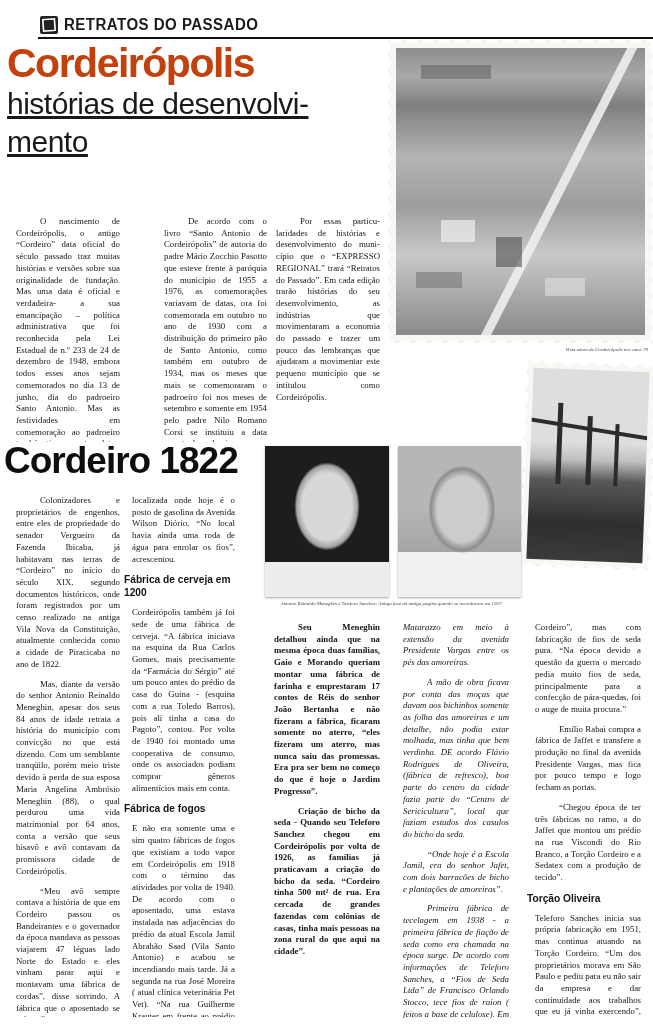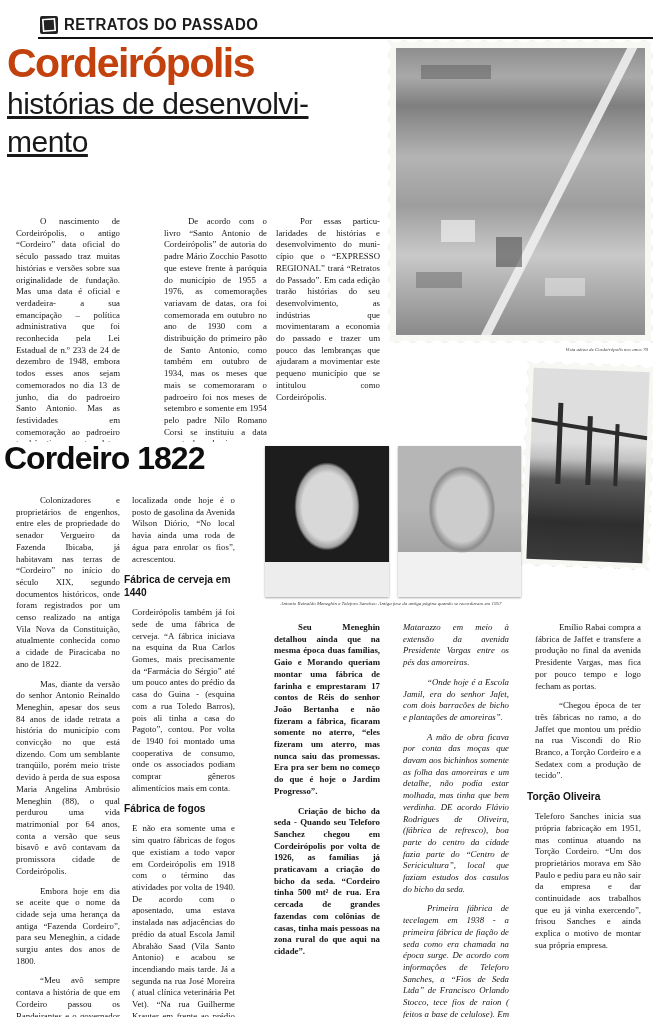--- a/index.html
+++ b/index.html
@@ -48,21 +48,21 @@
     background:
       radial-gradient(46px 60px at 52% 42%,#cccccc 0 54%,#8d8d8d 68%,rgba(0,0,0,0) 73%),
       linear-gradient(0deg,#f1f1f1 0 30%,rgba(0,0,0,0) 30%),
       linear-gradient(180deg,#b6b6b6 0 40%,#939393 100%);}
   
   .caption{position:absolute;font-size:5px;font-style:italic;color:#3d3d3d;line-height:1.2;}
   .aerial-caption{left:420px;top:347px;width:228px;text-align:right;}
   .portraits-caption{left:256px;top:601px;width:270px;text-align:center;}
   
   .s2-headline{position:absolute;left:4px;top:440px;width:270px;
-    font-family:"Liberation Sans",sans-serif;font-weight:700;font-size:32px;letter-spacing:-1px;color:#0e0e0e;}
+    font-family:"Liberation Sans",sans-serif;font-weight:700;font-size:37px;letter-spacing:-1px;color:#0e0e0e;}
   
   .col{position:absolute;overflow:hidden;font-size:8.8px;line-height:11.7px;text-align:justify;hyphens:auto;}
   .col p{margin:8px;text-indent:24px;}
   .col p.cont{text-indent:0;}
   .col h3{
     margin:6px 0 2px;font-family:"Liberation Sans",sans-serif;
     font-size:10.2px;line-height:13px;font-weight:700;text-align:left;color:#141414;}
   .s1c1{left:8px;top:208px;width:120px;height:234px;}
   .s1c2{left:156px;top:208px;width:119px;height:234px;}
   .s1c3{left:268px;top:208px;width:120px;height:234px;font-family:Liberation Serif, serif;}
@@ -127,44 +127,44 @@
 
   <div class="portraits">
     <div class="portrait portrait-1"></div>
     <div class="portrait portrait-2"></div>
   </div>
   <div class="caption portraits-caption">Antonio Reinaldo Meneghin e Teleforo Sanches: Antiga fase da antiga página quando se recordavam em 1957</div>
 
   <div class="col s2c1">
     <p>Colonizadores e proprietários de engenhos, entre eles de propriedade do senador Vergueiro da Fazenda Ibicaba, já habitavam nas terras de “Cordeiro” no início do século XIX, segundo documentos históricos, onde foram registrados por um censo realizado na antiga Vila Nova da Constituição, atualmente conhecida como a cidade de Piracicaba no ano de 1822.</p>
     <p>Mas, diante da versão do senhor Antonio Reinaldo Meneghin, apesar dos seus 84 anos de idade retrata a história do município com convicção no que está dizendo. Com um semblante tranqüilo, porém meio triste devido à perda de sua esposa Maria Angelina Ambrósio Meneghin (88), o qual perdurou uma vida matrimonial por 64 anos, conta a versão que seus bisavô e avô contavam da promissora cidade de Cordeirópolis.</p>
-    <p>Embora hoje em dia se aceite que o nome da cidade seja uma herança da antiga “Fazenda Cordeiro”, para seu Meneghin, a cidade surgiu antes dos anos de 1800.</p>
     <p>“Meu avô sempre contava a história de que em Cordeiro passou os Bandeirantes e o governador da época mandava as pessoas viajarem 47 léguas lado Norte do Estado e eles vinham parar aqui e montavam uma fábrica de cordas”, disse sorrindo. A fábrica que o aposentado se refere diz que estava</p>
   </div>
 
   <div class="col s2c2">
     <p class="cont">localizada onde hoje é o posto de gasolina da Avenida Wilson Diório, “No local havia ainda uma roda de água para enrolar os fios”, acrescentou.</p>
-    <h3>Fábrica de cerveja em 1440</h3>
+    <h3>Fábrica de cerveja em 1200</h3>
     <p class="cont">Cordeirópolis também já foi sede de uma fábrica de cerveja. “A fábrica iniciava na esquina da Rua Carlos Gomes, mais precisamente da “Farmácia do Sérgio” até um pouco antes do prédio da casa do Guina - (esquina com a rua Toledo Barros), pois ali tinha a casa do Pagoto”, contou. Por volta de 1940 foi montado uma cooperativa de consumo, onde os associados podiam comprar gêneros alimentícios mais em conta.</p>
     <h3>Fábrica de fogos</h3>
     <p class="cont">E não era somente uma e sim quatro fábricas de fogos que existiam a todo vapor em Cordeirópolis em 1918 com o término das atividades por volta de 1940. De acordo com o aposentado, uma estava instalada nas adjacências do prédio da atual Escola Jamil Abrahão Saad (Vila Santo Antonio) e acabou se incendiando mais tarde. Já a segunda na rua José Moreira ( atual clínica veterinária Pet Vet). “Na rua Guilherme Krauter em frente ao prédio da telefônica estava a terceira, que era do Fonseca e a quarta fábrica é o atual prédio da Ramenzoni”.</p>
   </div>
 
   <div class="col s2c3">
     <p>Seu Meneghin detalhou ainda que na mesma época duas famílias, Gaio e Morando queriam montar uma fábrica de farinha e emprestaram 17 contos de Réis do senhor João Bertanha e não fizeram a fábrica, ficaram somente no aterro, “eles fizeram um aterro, mas nunca saiu das promessas. Era pra ser bem no começo do que é hoje o Jardim Progresso”.</p>
     <p>Criação de bicho da seda - Quando seu Teleforo Sanchez chegou em Cordeirópolis por volta de 1926, as famílias já praticavam a criação do bicho da seda. “Cordeiro tinha 500 mt² de rua. Era cercada de grandes fazendas com colônias de casas, tinha mais pessoas na zona rural do que aqui na cidade”.</p>
   </div>
 
   <div class="col s2c4">
     <p class="cont">Matarazzo em meio à extensão da avenida Presidente Vargas entre os pés das amoreiras.</p>
+    <p>A mão de obra ficava por conta das moças que davam aos bichinhos somente as folha das amoreiras e um detalhe, não podia estar molhada, mas tinha que bem verdinha. DE acordo Flávio Rodrigues de Oliveira, (fábrica de refresco), boa parte do centro da cidade fazia parte do “Centro de Sericicultura”, local que faziam estudos dos casulos do bicho da seda.</p>
     <p>“Onde hoje é a Escola Jamil, era do senhor Jafet, com dois barracões de bicho e plantações de amoreiras”.</p>
-    <p>A mão de obra ficava por conta das moças que davam aos bichinhos somente as folha das amoreiras e um detalhe, não podia estar molhada, mas tinha que bem verdinha. DE acordo Flávio Rodrigues de Oliveira, (fábrica de refresco), boa parte do centro da cidade fazia parte do “Centro de Sericicultura”, local que faziam estudos dos casulos do bicho da seda.</p>
     <p>Primeira fábrica de tecelagem em 1938 - a primeira fábrica de fiação de seda como era chamada na época surge. De acordo com informações de Teleforo Sanches, a “Fios de Seda Ltda” de Francisco Orlando Stocco, tece fios de raion ( feitos a base de celulose). Em 1944, Guilherme Krauter compra a empresa e passa a se denominar “Torção</p>
   </div>
 
   <div class="col s2c5">
+    <p class="cont">Cordeiro”, mas com fabricação de fios de seda pura. “Na época devido a questão da guerra o mercado pedia muito fios de seda, principalmente para a confecção de pára-quedas, foi o auge de muita procura.”</p>
     <p>Emílio Rabai compra a fábrica de Jaffet e transfere a produção no final da avenida Presidente Vargas, mas fica por pouco tempo e logo fecham as portas.</p>
     <p>“Chegou época de ter três fábricas no ramo, a do Jaffet que montou um prédio na rua Viscondi do Rio Branco, a Torção Cordeiro e a Sedatex com a produção de tecido”.</p>
     <h3>Torção Oliveira</h3>
     <p class="cont">Teleforo Sanches inicia sua própria fabricação em 1951, mas continua atuando na Torção Cordeiro. “Um dos proprietários morava em São Paulo e pediu para eu não sair da empresa e dar continuidade aos trabalhos que eu já vinha exercendo”, frisou Sanches e ainda explica o motivo de montar sua própria empresa.</p>
   </div>
 
 </div>
 
 </body></html>

